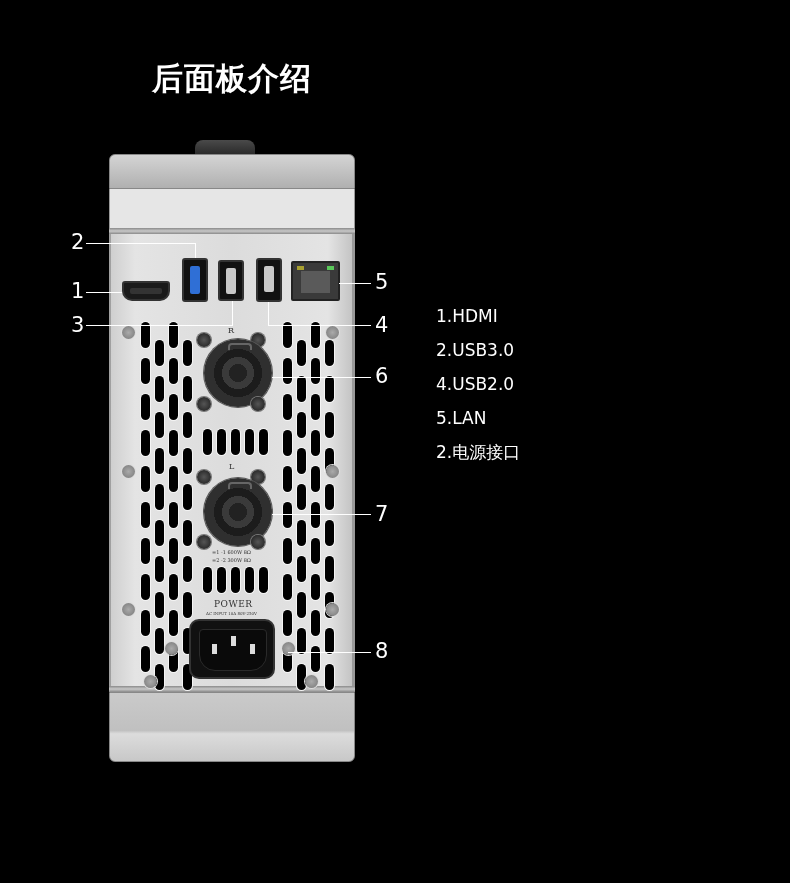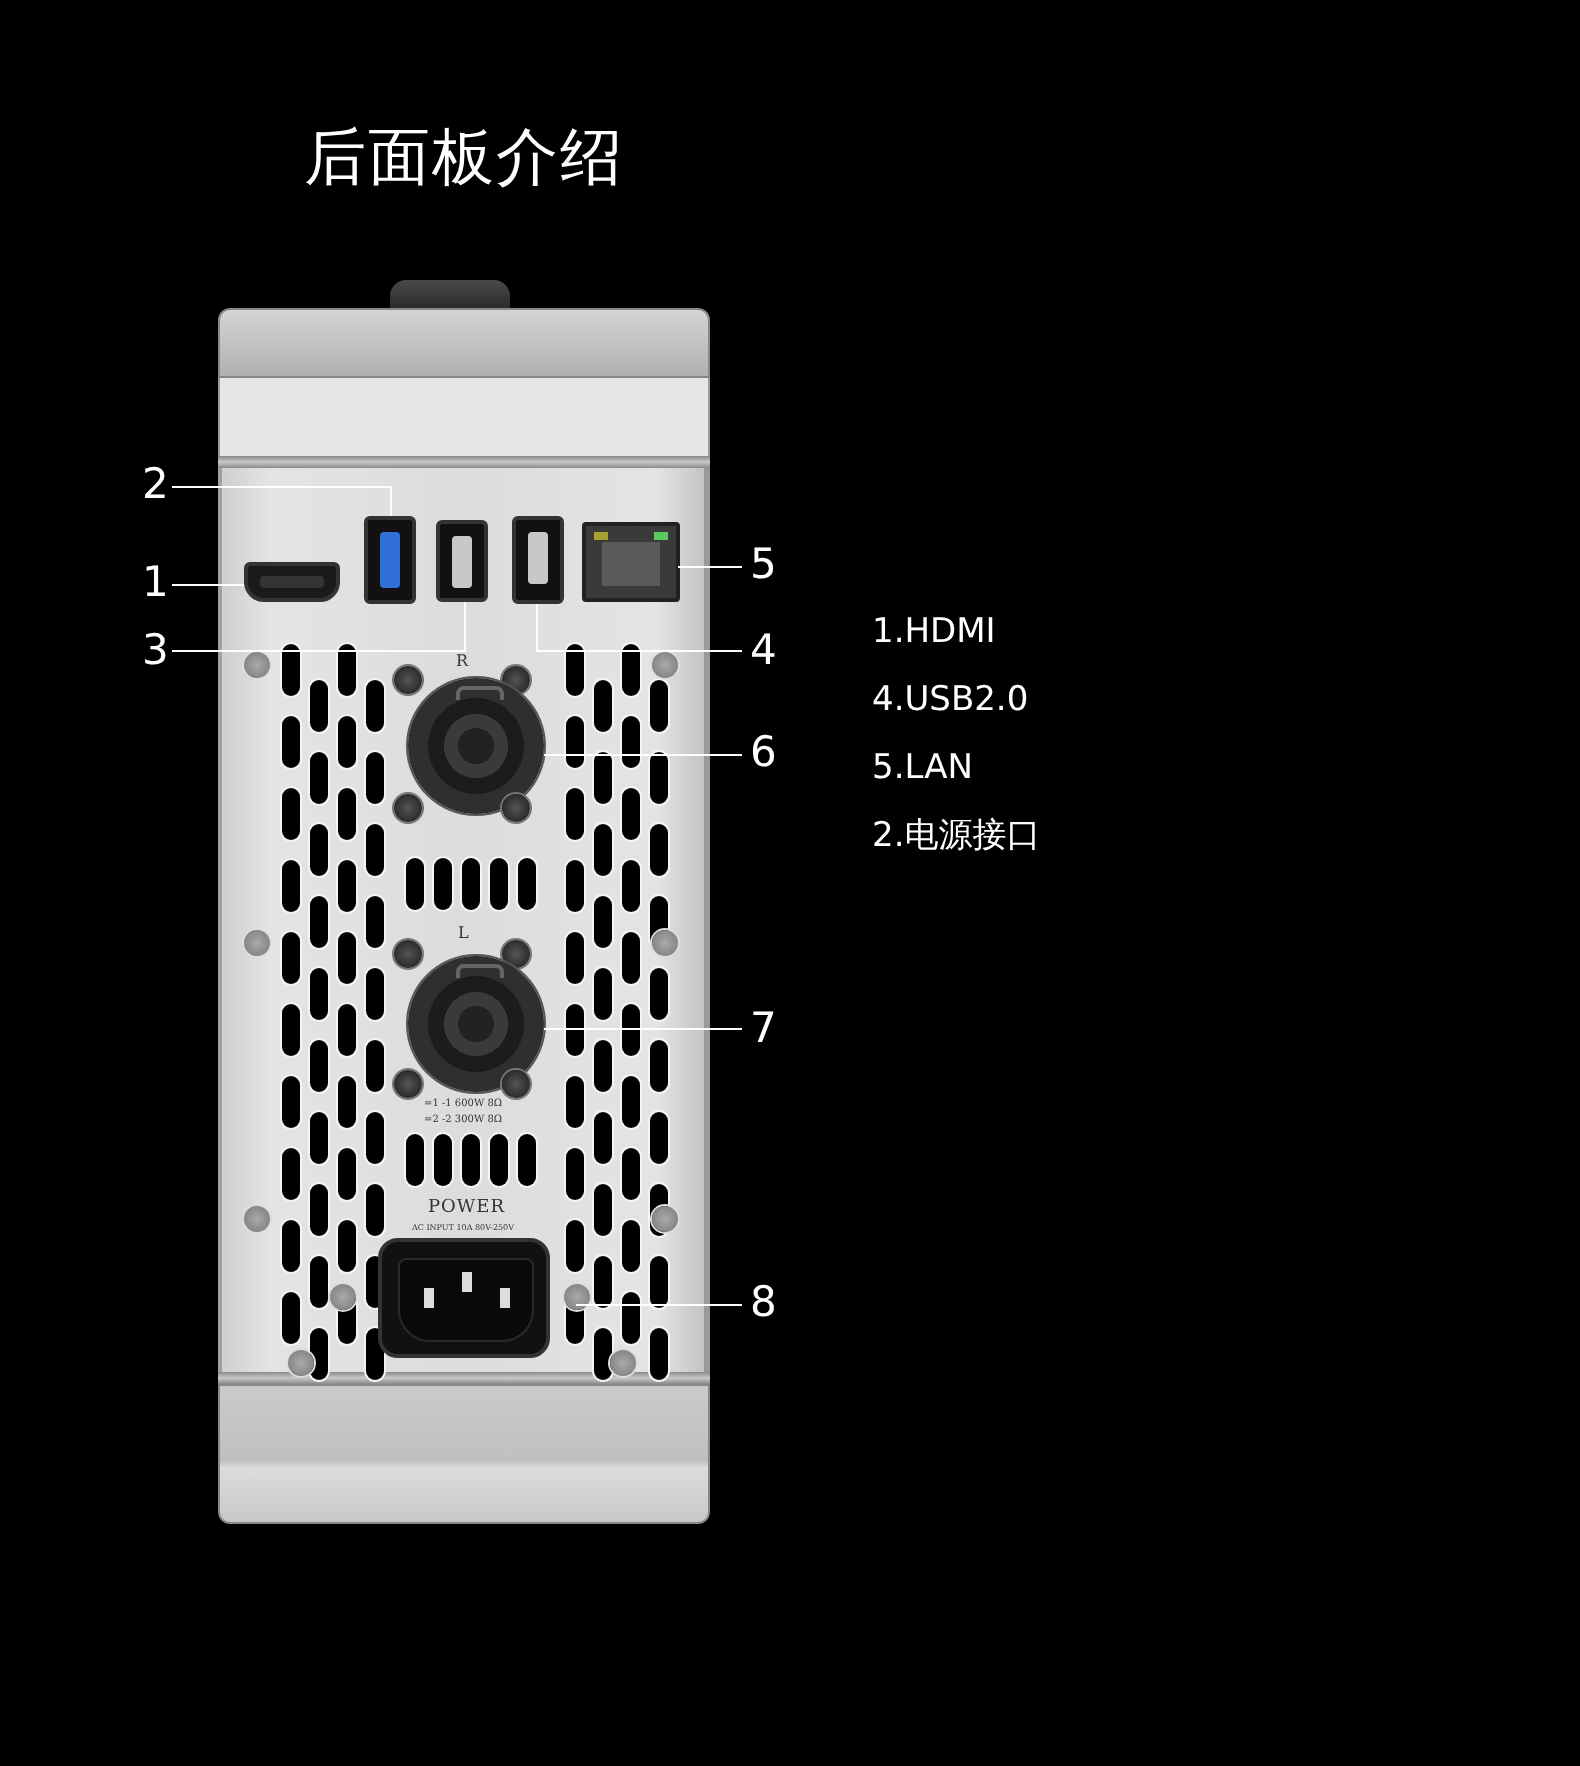--- a/index.html
+++ b/index.html
@@ -1,18 +1,18 @@
 <!DOCTYPE html>
 <html><head>
 <meta charset="utf-8">
 <style>
   html, body { margin:0; padding:0; background:#000; }
   body { width:790px; height:883px; position:relative; overflow:hidden;
          font-family:"DejaVu Sans","Liberation Sans",sans-serif; color:#fff; }
-  .title { position:absolute; left:152px; top:58px; font-size:31px; font-weight:400; letter-spacing:1px; color:#fff; }
+  .title { position:absolute; left:152px; top:58px; font-size:31px; font-weight:700; letter-spacing:1px; color:#fff; }
 
   
   .handle { position:absolute; left:195px; top:140px; width:60px; height:18px; background:linear-gradient(#4a4a4a,#222); border-radius:8px 8px 0 0; }
   .cap-top { position:absolute; left:109px; top:154px; width:246px; height:35px;
              background:linear-gradient(#d4d4d4,#b0b0b0); border-radius:6px 6px 0 0; border:1px solid #888; box-sizing:border-box; }
   .band { position:absolute; left:109px; top:189px; width:246px; height:42px; background:#e6e6e6; border-left:1px solid #999; border-right:1px solid #999; box-sizing:border-box; }
   .band-line { position:absolute; left:109px; top:228px; width:246px; height:6px; background:linear-gradient(#8a8a8a,#c8c8c8,#8a8a8a); }
   .panel { position:absolute; left:109px; top:234px; width:246px; height:455px;
            background:linear-gradient(90deg,#cfcfcf 0%,#e4e4e4 10%,#dcdcdc 50%,#e4e4e4 90%,#c4c4c4 100%);
            border-left:2px solid #a0a0a0; border-right:3px solid #9a9a9a; box-sizing:border-box; }
@@ -245,16 +245,17 @@
 
   <div class="co-num" style="left:375px;top:502px">7</div>
   <div class="co-line" style="left:272px;top:514px;width:99px"></div>
 
   <div class="co-num" style="left:375px;top:639px">8</div>
   <div class="co-line" style="left:288px;top:652px;width:83px"></div>
 </div>
 
 <div class="legend">
   <div class="legend-item">1.HDMI</div>
+  <div class="legend-item">2.USB3.0</div>
   <div class="legend-item">4.USB2.0</div>
   <div class="legend-item">5.LAN</div>
   <div class="legend-item">2.电源接口</div>
 </div>
 
 </body></html>

